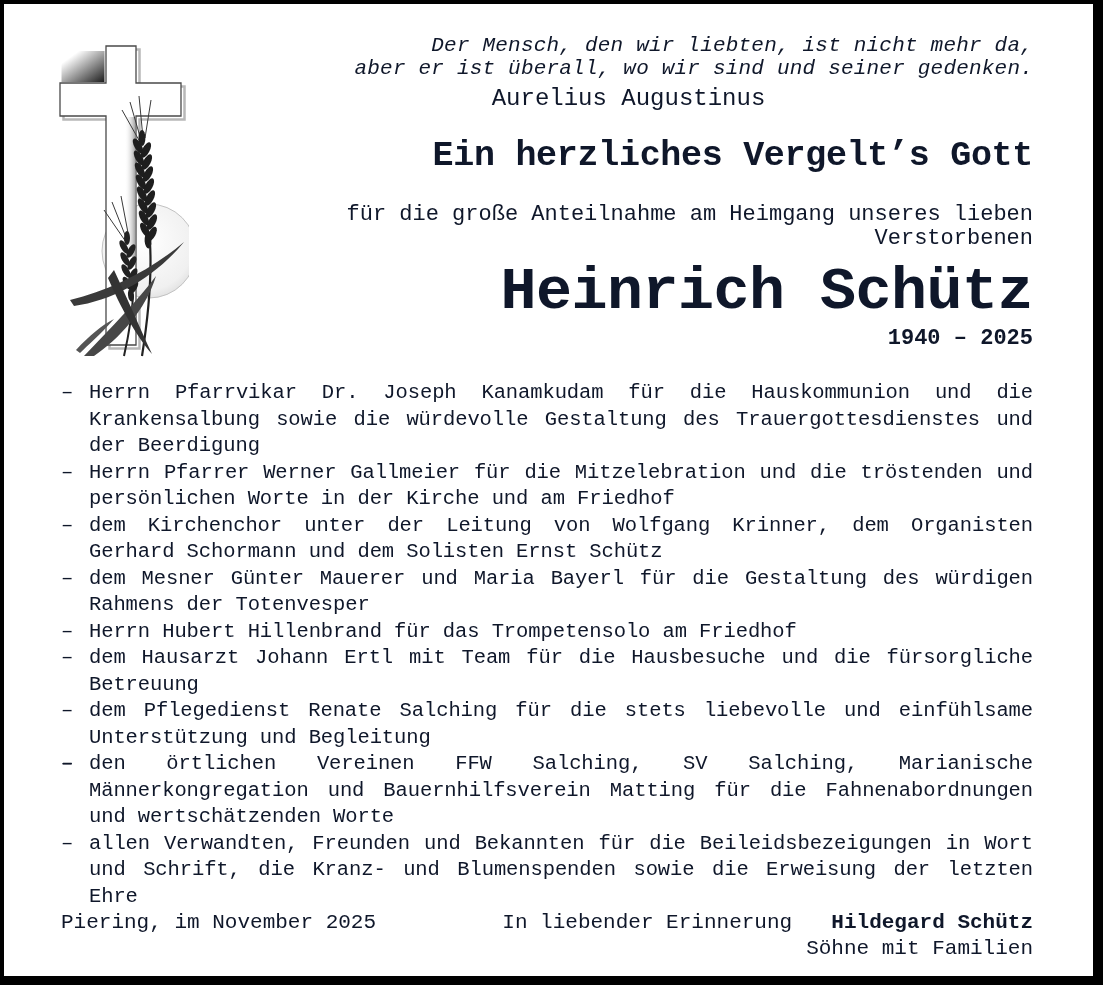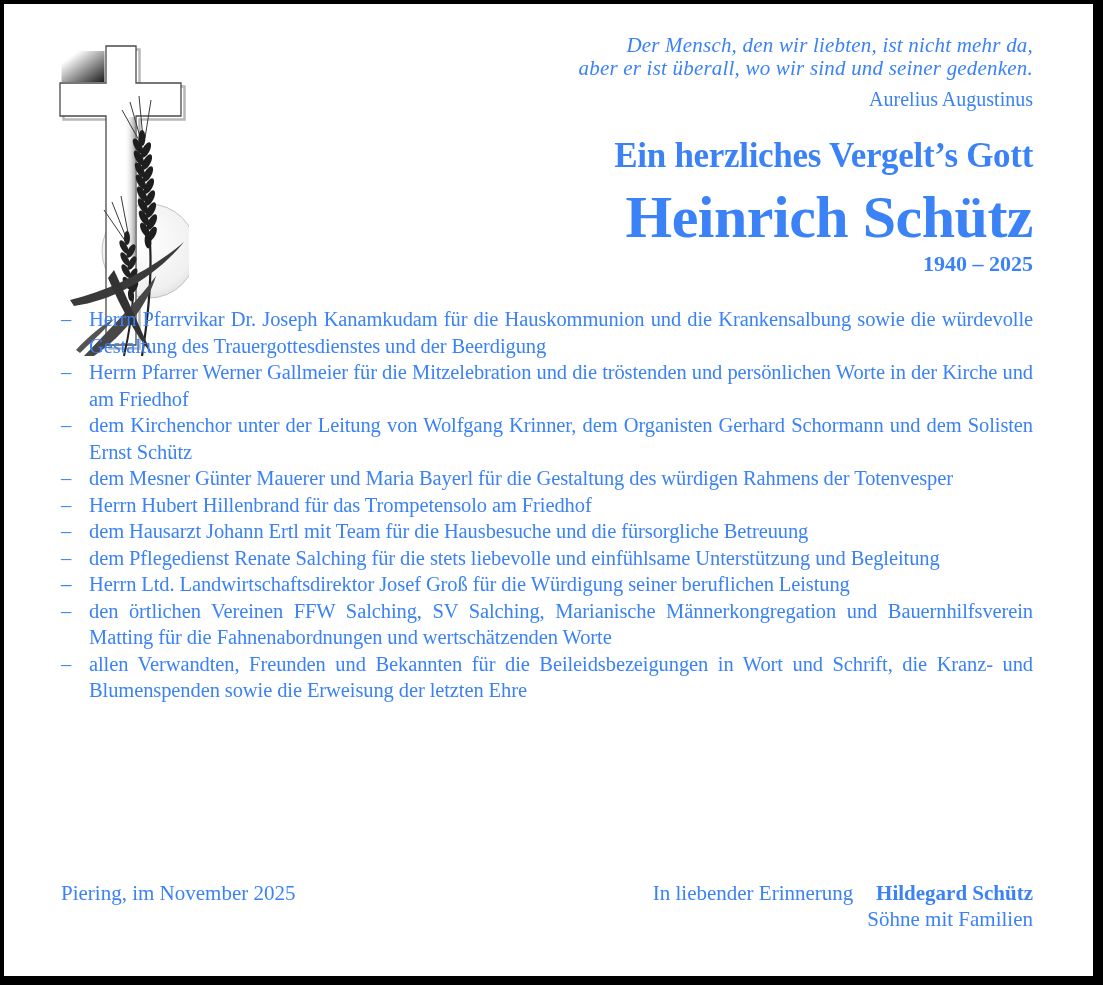--- a/index.html
+++ b/index.html
@@ -5,29 +5,29 @@
   html,body { margin:0; padding:0; background:#e9e9e9; }
   .page {
     width:1103px; height:985px; box-sizing:border-box;
     margin:0 auto;
     background:#ffffff;
     border-style:solid; border-color:#000000;
     border-width:4px 10px 9px 4px;
     position:relative;
     display:flex; flex-direction:column;
     overflow:hidden;
-    font-family:Liberation Serif, serif;
-    color:#3b82f6;
+    font-family:Liberation Mono, monospace;
+    color:#0f172a;
   }
   .graphic { position:absolute; left:52px; top:34px; width:133px; height:322px; }
 
   .quote-block { margin:30px 60px 0 220px; text-align:right; font-style:italic;
                  font-size:21px; line-height:23px; letter-spacing:0.2px; }
-  .quote-attribution { margin:8px 60px 0 220px; text-align:right; font-style:normal;
-                 font-size:20px; line-height:22px; }
+  .quote-attribution { margin:8px 60px 0 220px; text-align:center; font-style:normal;
+                 font-size:24px; line-height:22px; }
 
   .header { margin:26px 60px 0 210px; text-align:right; }
   .headline { margin:0; font-size:35px; font-weight:700; letter-spacing:-0.3px; line-height:40px; }
   .subline  { margin-top:27px; font-size:22px; line-height:24px; }
   .deceased-name { margin-top:9px; font-size:60px; font-weight:700; line-height:64px; letter-spacing:-0.5px; }
   .years    { margin-top:2px; font-size:22px; font-weight:700; }
 
   .acks { margin:29px 60px 0 57px; font-size:20.5px; line-height:26.5px; letter-spacing:-0.1px; }
   .ack-item { position:relative; padding-left:28px; text-align:justify; }
   .ack-item .dash { position:absolute; left:0; top:0; }
@@ -126,20 +126,21 @@
   </div>
 
   <div class="quote-block">
     <div>Der Mensch, den wir liebten, ist nicht mehr da,</div>
     <div>aber er ist überall, wo wir sind und seiner gedenken.</div>
   </div>
   <div class="quote-attribution">Aurelius Augustinus</div>
 
   <div class="header">
     <h1 class="headline">Ein herzliches Vergelt’s Gott</h1>
+    <div class="subline">für die große Anteilnahme am Heimgang unseres lieben Verstorbenen</div>
     <div class="deceased-name">Heinrich Schütz</div>
     <div class="years">1940 – 2025</div>
   </div>
 
   <div class="acks">
     <div class="ack-item">
       <span class="dash">–</span>
       <span>Herrn Pfarrvikar Dr. Joseph Kanamkudam für die Hauskommunion und die Krankensalbung sowie die würdevolle Gestaltung des Trauergottesdienstes und der Beerdigung</span>
     </div>
     <div class="ack-item">
@@ -164,21 +165,20 @@
     </div>
     <div class="ack-item">
       <span class="dash">–</span>
       <span>dem Pflegedienst Renate Salching für die stets liebevolle und einfühlsame Unterstützung und Begleitung</span>
     </div>
     <div class="ack-item">
       <span class="dash">–</span>
     </div>
     <div class="ack-item">
       <span class="dash">–</span>
-      <span>Herrn Ltd. Landwirtschaftsdirektor Josef Groß für die Würdigung seiner beruflichen Leistung</span>
     </div>
     <div class="ack-item">
       <span class="dash">–</span>
       <span>den örtlichen Vereinen FFW Salching, SV Salching, Marianische Männerkongregation und Bauernhilfsverein Matting für die Fahnenabordnungen und wertschätzenden Worte</span>
     </div>
     <div class="ack-item">
       <span class="dash">–</span>
       <span>allen Verwandten, Freunden und Bekannten für die Beileidsbezeigungen in Wort und Schrift, die Kranz- und Blumenspenden sowie die Erweisung der letzten Ehre</span>
     </div>
   </div>

